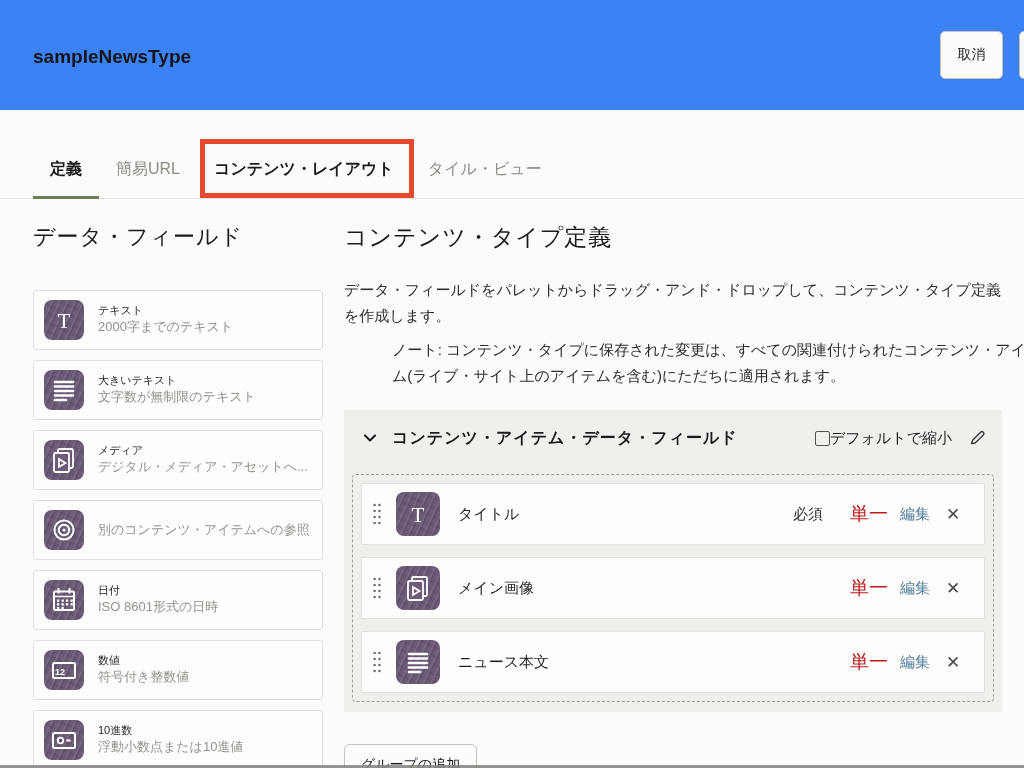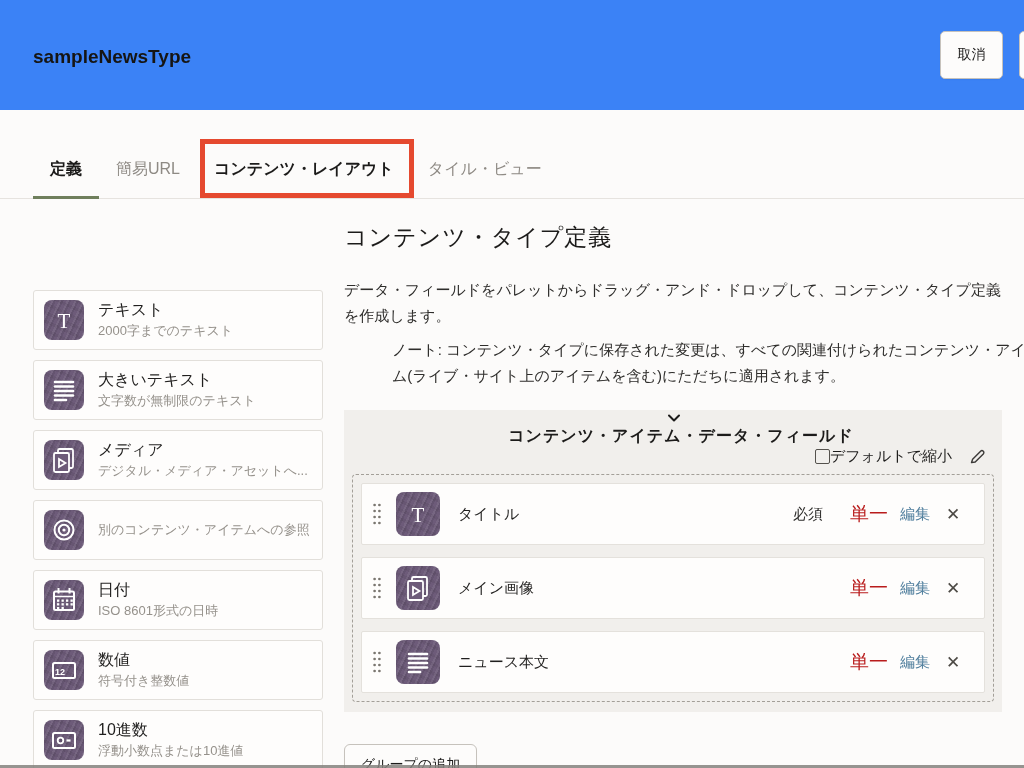--- a/index.html
+++ b/index.html
@@ -30,31 +30,31 @@
   .palette-title { position:absolute; left:33px; top:222px; font-size:22px; color:#1c1b1a; letter-spacing:1px; }
   .palette { position:absolute; left:33px; top:290px; width:290px; display:flex; flex-direction:column; gap:10px; }
   .palette-card { height:60px; background:#fefdfc; border:1px solid #e2dfda; border-radius:3px;
                   display:flex; align-items:center; padding:0 10px; cursor:grab; }
   .type-icon { width:40px; height:40px; min-width:40px; border-radius:8px; background-color:#6d5b79;
                background-image:repeating-linear-gradient(115deg, rgba(255,255,255,0.07) 0 2px, rgba(0,0,0,0.08) 2px 4px, transparent 4px 7px),
                                 repeating-linear-gradient(25deg, rgba(0,0,0,0.06) 0 3px, transparent 3px 8px);
                display:flex; align-items:center; justify-content:center; }
   .type-icon svg { width:40px; height:40px; display:block; }
   .palette-text { margin-left:14px; overflow:hidden; }
-  .palette-label { font-size:16px; color:#201f1e; line-height:1.4; }
+  .palette-label { font-size:11px; color:#201f1e; line-height:1.4; }
   .palette-desc { font-size:13px; color:#95918b; line-height:1.45; white-space:nowrap; }
 
   
   .main-title { position:absolute; left:344px; top:222px; font-size:23px; color:#1c1b1a; letter-spacing:1px; }
   .main-para1 { position:absolute; left:344px; top:277px; width:660px; font-size:15px; line-height:1.7; color:#2e2d2b; }
   .main-para2 { position:absolute; left:344px; top:337px; width:660px; font-size:15px; line-height:1.7; color:#2e2d2b;margin-left:48px; }
 
   
   .fields-panel { position:absolute; left:344px; top:410px; width:658px; height:302px; background:#f1efec; }
-  .panel-header { display:flex; align-items:center; height:56px; padding:0 16px 0 18px;flex-direction:column; }
+  .panel-header { display:flex; align-items:center; height:56px; padding:0 16px 0 18px; }
   .chevron { width:16px; height:16px; display:flex; align-items:center; cursor:pointer; }
   .panel-title { margin-left:14px; font-size:16px; font-weight:bold; color:#1c1b1a; letter-spacing:1px; }
   .panel-header-right { margin-left:auto; display:flex; align-items:center; }
   .checkbox { width:15px; height:15px; border:1px solid #55524d; border-radius:2px; background:#f1efec; cursor:pointer; }
   .collapse-label { margin-left:0; font-size:15px; color:#1c1b1a; }
   .pencil { margin-left:16px; width:18px; height:18px; cursor:pointer; }
 
   .dropzone { position:absolute; left:8px; top:64px; width:642px; height:228px;
               border:1px dashed #a39f98; border-radius:4px; padding:8px; display:flex; flex-direction:column; gap:12px; }
   .field-row { height:64px; background:#fefdfc; border:1px solid #e4e1dc; border-radius:2px;
@@ -86,20 +86,21 @@
   <div class="tabbar">
     <div class="tabs" id="tabs">
         <div class="tab active">定義</div>
         <div class="tab">簡易URL</div>
         <div class="tab emphasis">コンテンツ・レイアウト</div>
         <div class="tab">タイル・ビュー</div>
       </div>
   </div>
   <div class="annotation-box"></div>
 
+  <div class="palette-title">データ・フィールド</div>
   <div class="palette" id="palette">
       <div class="palette-card">
         <span class="type-icon">
           <svg viewBox="0 0 40 40">
             <text x="20" y="27.5" text-anchor="middle" font-family="Liberation Serif, DejaVu Serif, serif" font-size="21" fill="#fff">T</text>
           </svg>
         </span>
         <span class="palette-text">
           <div class="palette-label">テキスト</div>
           <div class="palette-desc">2000字までのテキスト</div>

